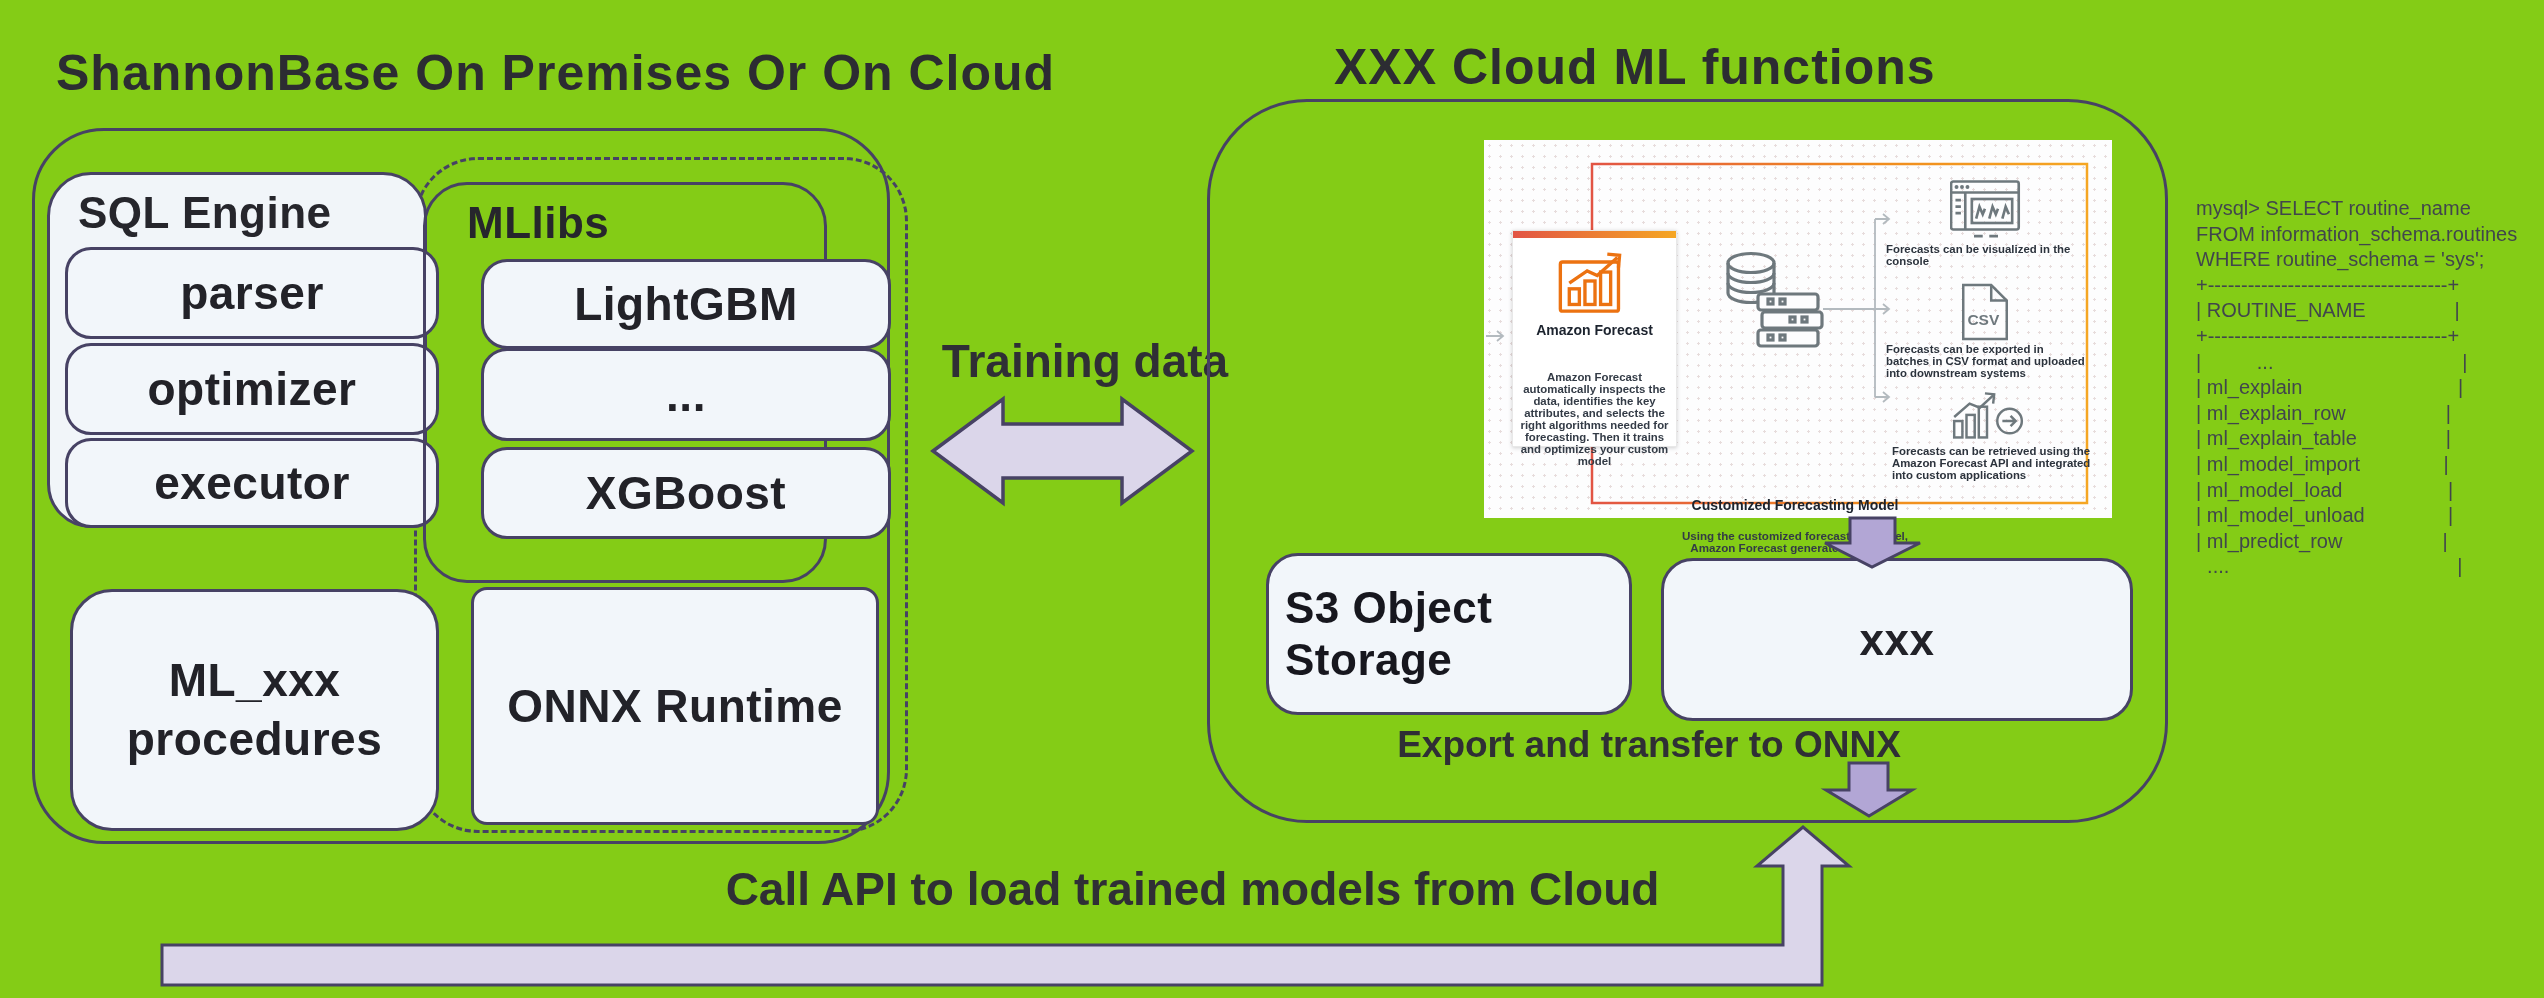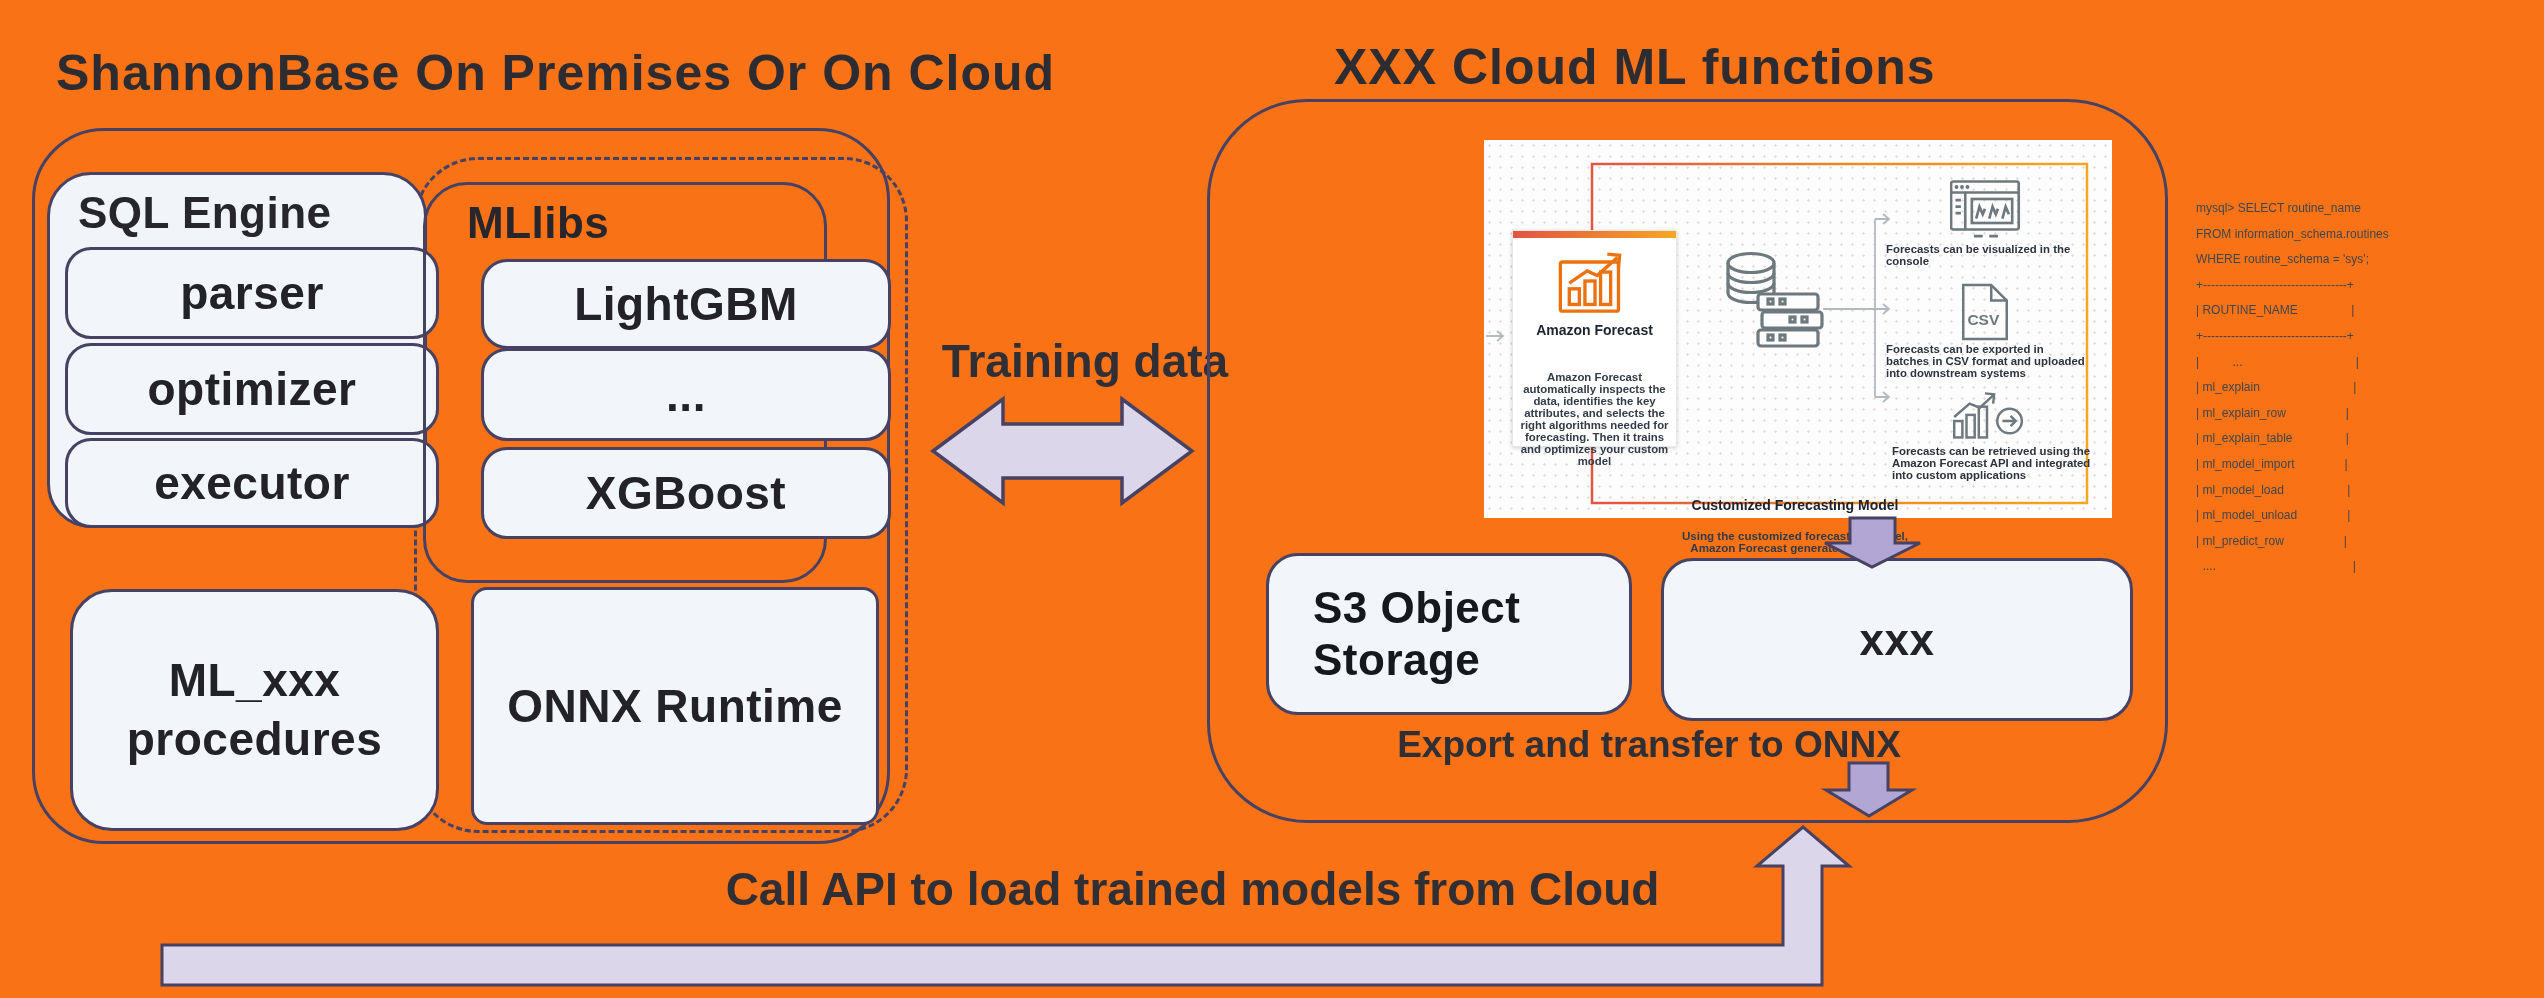--- a/index.html
+++ b/index.html
@@ -1,17 +1,17 @@
 <!DOCTYPE html>
 <html><head>
 <meta charset="utf-8">
 <style>
   html,body{margin:0;padding:0;background:#f0f4f7;}
   body{font-family:"Liberation Sans", sans-serif; color:#2d2d33;}
-  #canvas{position:relative;width:2544px;height:998px;background:#f97316;overflow:hidden;}
+  #canvas{position:relative;width:2544px;height:998px;background:#84cc16;overflow:hidden;}
   .abs{position:absolute;}
   
   .container{position:absolute;border:3.5px solid #474264;border-radius:72px;background:transparent;}
   .dashed{position:absolute;border:3px dashed #474264;border-radius:64px;background:transparent;}
   .group{position:absolute;border:3px solid #474264;border-radius:44px;background:#f1f5f9;}
   .box{position:absolute;border:3px solid #474264;border-radius:26px;background:#f2f6fa;
        display:flex;align-items:center;justify-content:center;margin-left:25px;}
   .box.big{border-radius:42px;}
   .box-label{font-size:46px;font-weight:600;color:#222228;letter-spacing:.5px;}
   .group-label{position:absolute;font-size:44px;font-weight:600;color:#26262c;letter-spacing:.5px;}
@@ -27,21 +27,21 @@
   .aws-title{font-size:14px;font-weight:700;color:#1c232e;text-align:center;margin-top:6px;}
   .aws-body{font-size:11.4px;line-height:1.05;font-weight:700;color:#333b46;text-align:center;padding:3px 5px 0 5px;margin-top:31px;}
   .aws-model-title{position:absolute;left:206px;top:358px;width:210px;font-size:14px;font-weight:700;
                    color:#1c232e;text-align:center;line-height:1.0;}
   .aws-model-body{position:absolute;left:196px;top:390px;width:230px;font-size:11.6px;font-weight:700;
                   color:#333b46;text-align:center;line-height:1.05;}
   .aws-caption{position:absolute;width:200px;font-size:11.4px;font-weight:700;color:#2c333d;
                text-align:left;line-height:1.05;}
   
   #terminal{position:absolute;left:2196px;top:196px;font-family:"Liberation Sans",sans-serif;
-            font-size:12px;line-height:25.6px;color:#41464c;}
+            font-size:20px;line-height:25.6px;color:#41464c;}
   #terminal div{white-space:pre;}
   svg{display:block;}
   .overlay{position:absolute;left:0;top:0;pointer-events:none;}
 </style>
 </head>
 <body>
 
 <div id="canvas">
 
   <div class="big-title" style="left:56px;top:44px;">ShannonBase On Premises Or On Cloud</div>
@@ -183,21 +183,21 @@
         <path d="M8,26 L23,13 L33,17 L46,5"></path>
         <path d="M38,3 L47,4 L46,13"></path>
         <circle cx="62" cy="30" r="12"></circle>
         <path d="M55,30 H67 M63,25 L68,30 L63,35"></path>
       </g>
     </svg>
     <div class="aws-caption" style="left:408px;top:306px;">Forecasts can be retrieved using the Amazon Forecast API and integrated into custom applications</div>
   </div>
 
   <div class="box big" style="left:1241px;top:553px;width:360px;height:156px;justify-content:flex-start;border-radius:32px;">
-    <div style="padding-left:44px;line-height:1.18;">
+    <div style="padding-left:16px;line-height:1.18;">
       <div class="box-label" style="font-size:44px;color:#17171e;">S3 Object</div>
       <div class="box-label" style="font-size:44px;color:#17171e;">Storage</div>
     </div>
   </div>
   <div class="box big" style="left:1636px;top:558px;width:466px;height:157px;border-radius:32px;">
     <span class="box-label" style="font-size:44px;">xxx</span>
   </div>
 
   <div class="flow-label" style="left:1349px;top:724px;width:600px;text-align:center;font-size:37px;">Export and transfer to ONNX</div>
 

